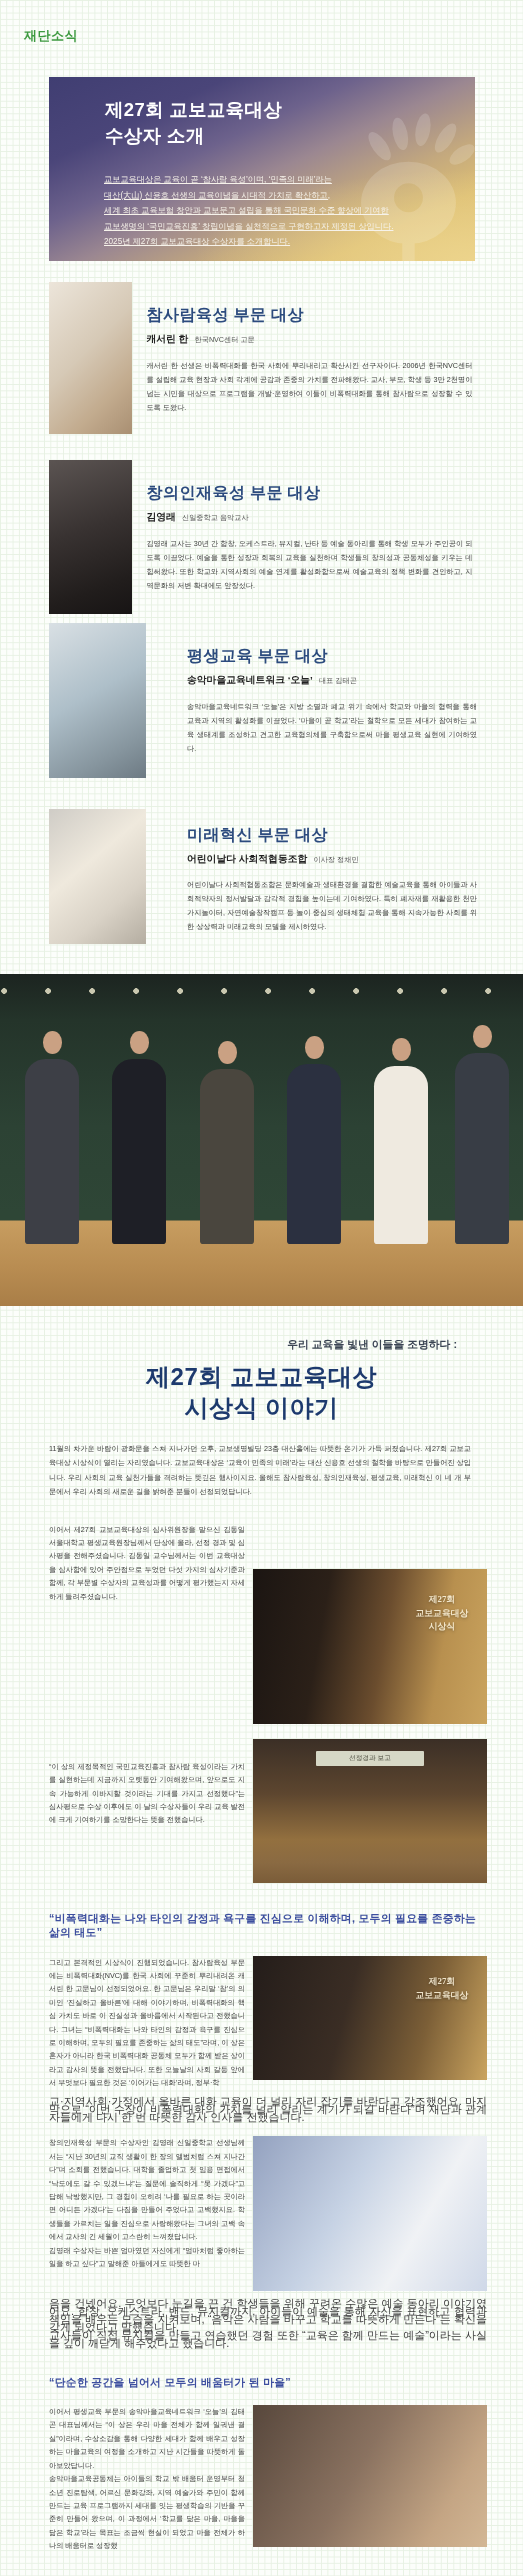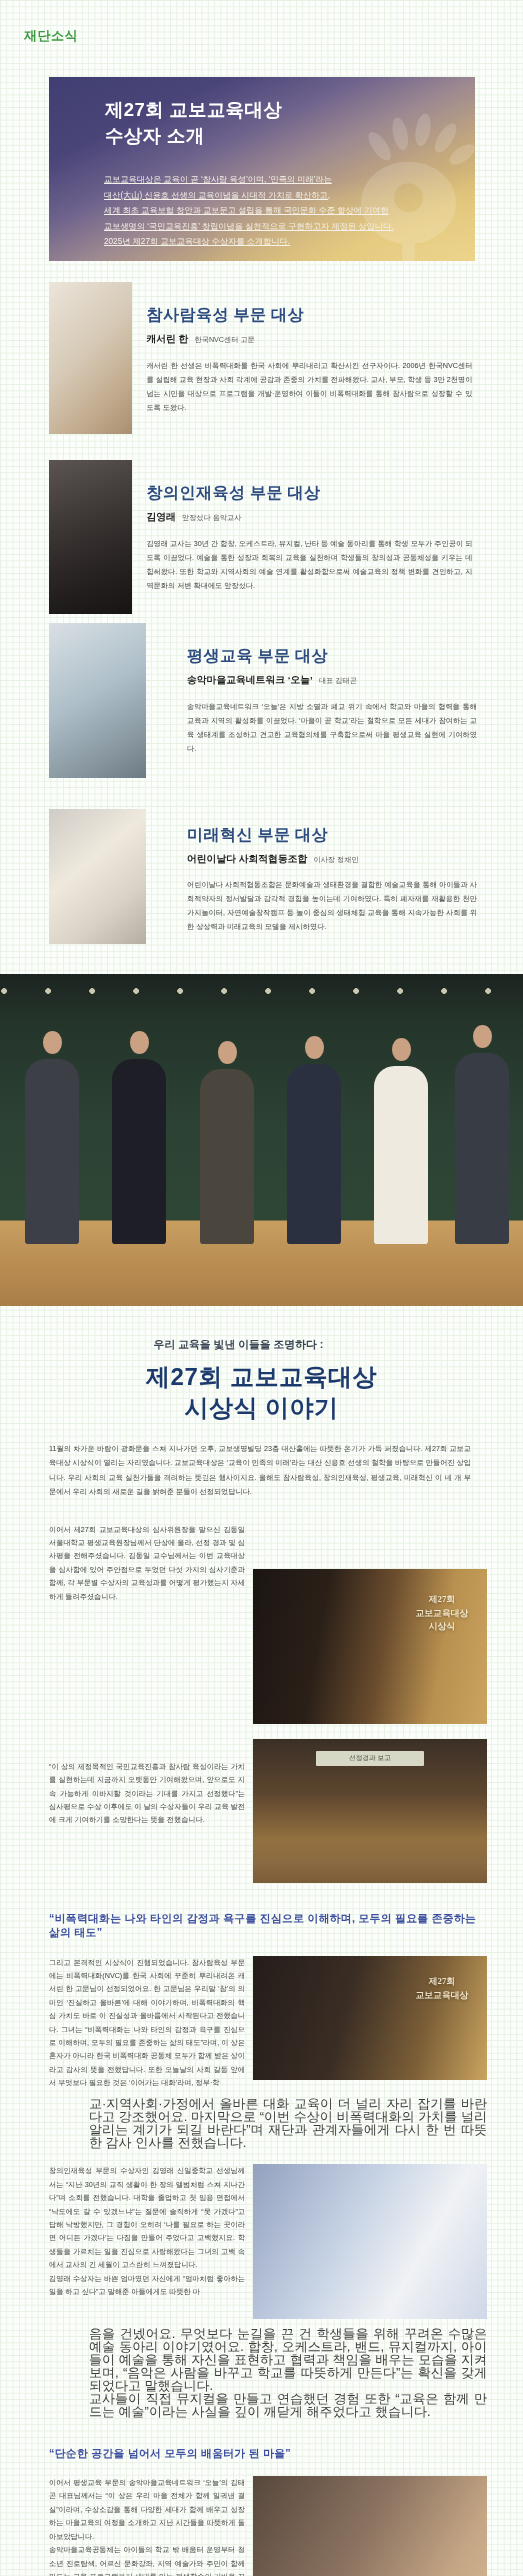--- a/index.html
+++ b/index.html
@@ -52,31 +52,31 @@
     background-size:44px 8.2px;background-repeat:repeat-x;opacity:.85;}
   .figure{position:absolute;bottom:62px;width:54px;height:185px;border-radius:20.6px 20.6px 3.1px 3.1px;}
   .figure::before{content:"";position:absolute;top:-28px;left:17.5px;width:19.6px;height:23px;border-radius:50%;background:#caa183;}
   .fg1{left:25px;background:#3d3f46;}
   .fg2{left:112px;background:#1e1f26;}
   .fg3{left:200px;background:#4a463e;height:175px;}
   .fg4{left:287px;background:#2b3040;height:180px;}
   .fg5{left:374px;background:#efeae0;height:178px;}
   .fg6{left:455px;background:#383d45;height:191px;}
   
-  .kicker{position:absolute;left:12px;top:1338px;width:453px;text-align:center;font-size:10.8px;font-weight:600;color:#3b4554;}
+  .kicker{position:absolute;left:4px;top:1338px;width:453px;text-align:right;font-size:10.8px;font-weight:600;color:#3b4554;}
   .story-title{position:absolute;left:0;top:1361px;width:523px;text-align:center;font-size:24px;line-height:31px;font-weight:800;color:#1d3a6e;letter-spacing:0.5px;}
   
   .story{position:absolute;left:49px;top:1442px;width:438px;}
   .intro{font-size:7.2px;line-height:14.4px;text-align:justify;margin:0 16px 23px 0;}
   .tcol{display:flex;margin-top:15.5px;}
   .tcol .col{width:196px;font-size:7.2px;line-height:13.4px;text-align:justify;}
   .tcol .col p{margin:0;}
   .tcol .col p + p{margin-top:13.4px;}
   .tcol .sphoto{margin-left:auto;width:234px;position:relative;overflow:hidden;flex:0 0 auto;}
-  .tail{font-size:13px;line-height:13px;text-align:justify;margin-top:7.2px;margin-left:40px;}
+  .tail{font-size:11px;line-height:8px;text-align:justify;margin-top:7.2px;}
   .quote{margin:29px 0 0 0;font-family:Liberation Sans, sans-serif;font-size:10.8px;font-weight:700;color:#3d4f9f;letter-spacing:0.3px;}
   .photo-label{position:absolute;right:8%;top:16%;max-width:45%;text-align:center;font-family:"Liberation Serif",serif;font-size:8.8px;line-height:13.4px;font-weight:600;color:rgba(255,246,222,.88);text-shadow:0 0.5px 3.1px rgba(0,0,0,.35);}
   .screen-label{position:absolute;left:27%;top:8%;width:46%;text-align:center;font-size:6.7px;padding:3.1px 0;color:#4a4a3c;background:rgba(240,244,226,.85);border-radius:1px;}
   
   .ph-a1{height:155px;margin-top:46px;background:linear-gradient(100deg,#1b1512 0%,#2b2018 30%,#6b4d2e 55%,#b8904f 78%,#caa45f 100%);}
   .ph-a2{height:144px;background:linear-gradient(#3b2f26 0%,#5d462f 38%,#93703f 70%,#8a6a42 86%,#7a5c38 100%);}
   .ph-c{height:124px;background:linear-gradient(105deg,#241d1a 0%,#3a2d24 40%,#7c5f37 72%,#caa45f 100%);}
   .ph-d{height:155px;background:linear-gradient(120deg,#93a1bf 0%,#c6d2e4 40%,#f0f2f5 68%,#cfd8e8 100%);}
   .ph-e{height:142px;background:linear-gradient(120deg,#57473c 0%,#8a7260 45%,#c4a584 80%,#d3b795 100%);}
 </style>
@@ -115,21 +115,21 @@
     <h2 class="wtitle">참사람육성 부문 대상</h2>
     <p class="wname"><span class="nm">캐서린 한</span><span class="af">한국NVC센터 고문</span></p>
     <p class="wpara">캐서린 한 선생은 비폭력대화를 한국 사회에 뿌리내리고 확산시킨 선구자이다. 2006년 한국NVC센터를 설립해 교육 현장과 사회 각계에 공감과 존중의 가치를 전파해왔다. 교사, 부모, 학생 등 3만 2천명이 넘는 시민을 대상으로 프로그램을 개발·운영하여 이들이 비폭력대화를 통해 참사람으로 성장할 수 있도록 도왔다.</p>
   </div>
 </section>
 
 <section class="winner w2" style="top:460px;">
   <div class="wphoto"></div>
   <div class="winfo">
     <h2 class="wtitle">창의인재육성 부문 대상</h2>
-    <p class="wname"><span class="nm">김영래</span><span class="af">앞장섰다 음악교사</span></p>
+    <p class="wname"><span class="nm">김영래</span><span class="af">신일중학교 음악교사</span></p>
     <p class="wpara">김영래 교사는 30년 간 합창, 오케스트라, 뮤지컬, 난타 등 예술 동아리를 통해 학생 모두가 주인공이 되도록 이끌었다. 예술을 통한 성장과 회복의 교육을 실천하며 학생들의 창의성과 공동체성을 키우는 데 힘써왔다. 또한 학교와 지역사회의 예술 연계를 활성화함으로써 예술교육의 정책 변화를 견인하고, 지역문화의 저변 확대에도 앞장섰다.</p>
   </div>
 </section>
 
 <section class="winner w3" style="top:623px;">
   <div class="wphoto"></div>
   <div class="winfo">
     <h2 class="wtitle">평생교육 부문 대상</h2>
     <p class="wname"><span class="nm">송악마을교육네트워크 ‘오늘’</span><span class="af">대표 김태곤</span></p>
     <p class="wpara">송악마을교육네트워크 ‘오늘’은 지방 소멸과 폐교 위기 속에서 학교와 마을의 협력을 통해 교육과 지역의 활성화를 이끌었다. ‘마을이 곧 학교’라는 철학으로 모든 세대가 참여하는 교육 생태계를 조성하고 견고한 교육협의체를 구축함으로써 마을 평생교육 실현에 기여하였다.</p>

